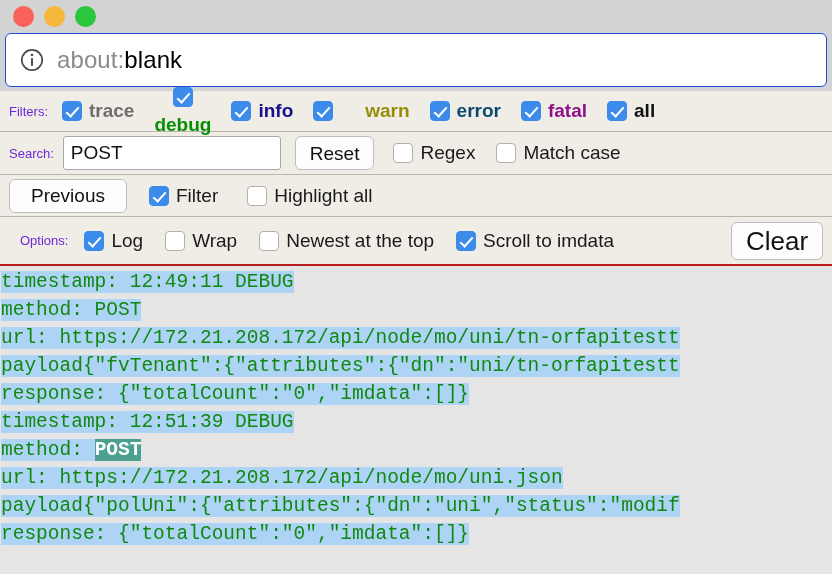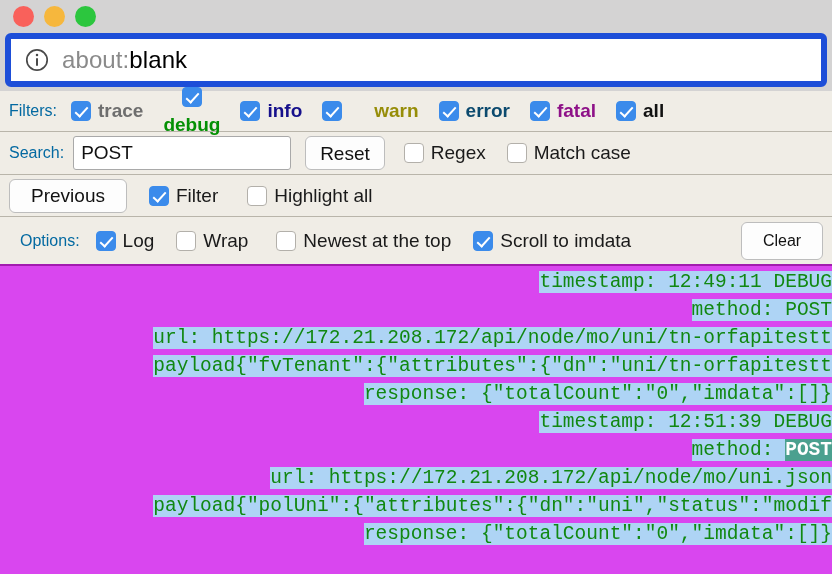--- a/index.html
+++ b/index.html
@@ -38,21 +38,21 @@
   .dot.green  { background: #2cc63e; }
 
   
   .urlbar-wrap {
     background: #d4d3d3;
     padding: 0 5px 4px 5px;
   }
   .urlbar {
     height: 54px;
     background: #ffffff;
-    border: 6px solid #1d4ed8;
+    border: 1px solid #1d4ed8;
     border-radius: 6px;
     display: flex;
     align-items: center;
     padding-left: 14px;
     gap: 13px;
   }
   .info-icon {
     width: 24px; height: 24px;
     flex: 0 0 auto;
   }
@@ -69,25 +69,25 @@
     background: #f0ede6;
     border-bottom: 1px solid #b9b5aa;
     padding: 0 9px;
     display: flex;
     align-items: center;
     flex-wrap: nowrap;
   }
   .toolbar.filters  { height: 41px; gap: 0; }
   .toolbar.search   { height: 43px; }
   .toolbar.nav      { height: 42px; border-bottom: 1px solid #b9b5aa; }
-  .toolbar.options  { height: 49px; border-bottom: 2px solid #a21caf; padding-left: 20px; }
+  .toolbar.options  { height: 49px; border-bottom: 2px solid #b91c1c; padding-left: 20px; }
 
   .tb-label {
-    font-size: 16px;
-    color: #0369a1;
+    font-size: 13px;
+    color: #6d28d9;
     white-space: nowrap;
   }
 
   
   .chk {
     display: inline-flex;
     align-items: center;
     gap: 7px;
     white-space: nowrap;
     cursor: default;
@@ -149,24 +149,23 @@
     padding: 0 14px;
     cursor: default;
     line-height: 1;
   }
 
   
   .logpane {
     position: relative;
     width: 832px;
     height: 308px;
-    background: #d946ef;
+    background: #e5e5e5;
     overflow: hidden;
     padding-top: 2px;
-    text-align: right;
   }
   .logline {
     font-family: "Liberation Mono", monospace;
     font-size: 19.5px;
     line-height: 28px;
     color: #118811;
     white-space: pre;
     padding-left: 1px;
     height: 28px;
     letter-spacing: 0px;
@@ -273,36 +272,36 @@
   </div>
 
   <div class="toolbar options">
     <span class="tb-label" style="margin-right:16px;">Options:</span>
 
     <label class="chk" style="margin-right:22px;">
       <span class="box on"></span>
       <span class="chk-label">Log</span>
     </label>
 
-    <label class="chk" style="margin-right:28px;">
+    <label class="chk" style="margin-right:22px;">
       <span class="box"></span>
       <span class="chk-label">Wrap</span>
     </label>
 
     <label class="chk" style="margin-right:22px;">
       <span class="box"></span>
       <span class="chk-label">Newest at the top</span>
     </label>
 
     <label class="chk">
       <span class="box on"></span>
       <span class="chk-label">Scroll to imdata</span>
     </label>
 
-    <button class="btn" style="margin-left:auto;width:82px;height:38px;font-size:16px;">Clear</button>
+    <button class="btn" style="margin-left:auto;width:92px;height:38px;font-size:26px;">Clear</button>
   </div>
 
   <div class="logpane" id="logpane">
       <div class="logline"><span class="hl">timestamp: 12:49:11 DEBUG</span></div>
       <div class="logline"><span class="hl">method: POST</span></div>
       <div class="logline"><span class="hl">url: https://172.21.208.172/api/node/mo/uni/tn-orfapitestt</span></div>
       <div class="logline"><span class="hl">payload{"fvTenant":{"attributes":{"dn":"uni/tn-orfapitestt</span></div>
       <div class="logline"><span class="hl">response: {"totalCount":"0","imdata":[]}</span></div>
       <div class="logline"><span class="hl">timestamp: 12:51:39 DEBUG</span></div>
       <div class="logline"><span class="hl">method: <span class="match">POST</span></span></div>

